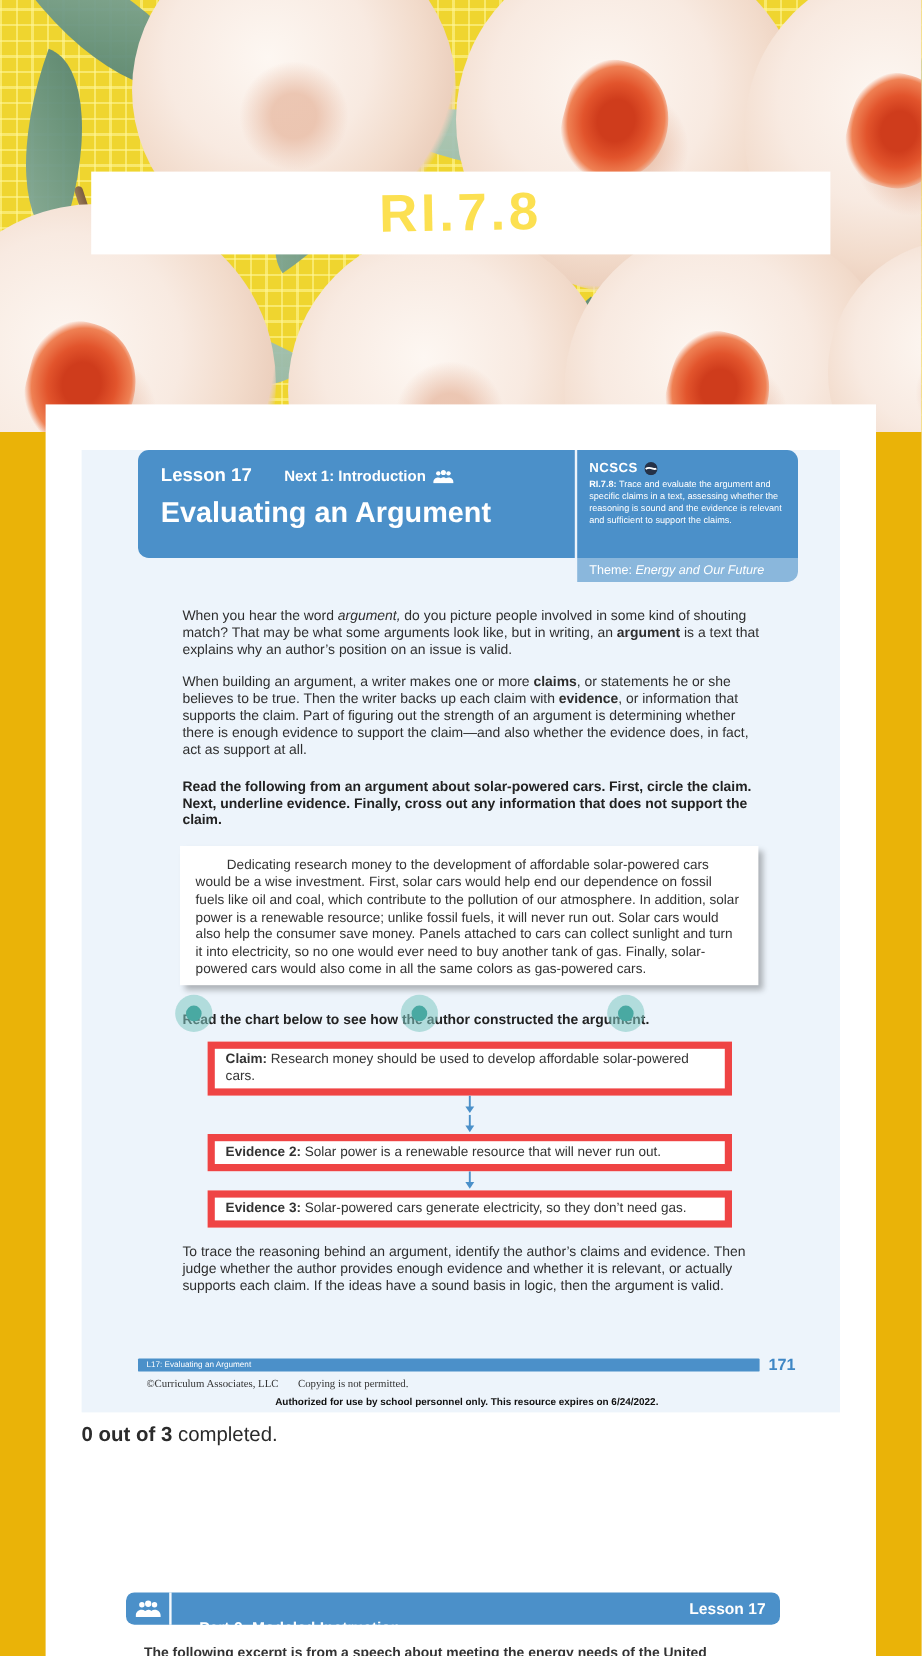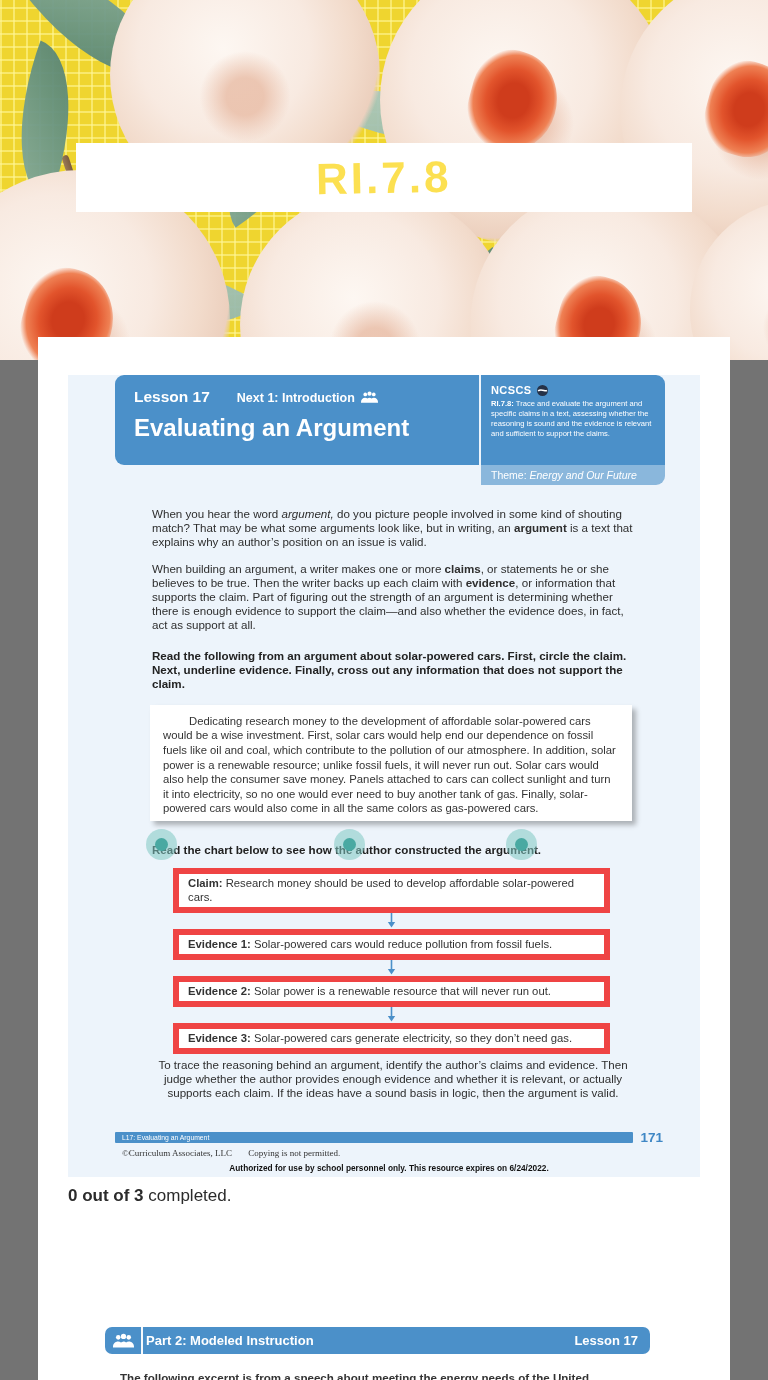--- a/index.html
+++ b/index.html
@@ -1,18 +1,18 @@
 <!DOCTYPE html>
 <html><head>
 <meta charset="utf-8">
 <style>
   * { box-sizing: border-box; }
   html,body { margin:0; padding:0; }
   body { font-family:"Liberation Sans", sans-serif; background:#f5f6f8; }
-  .stage { position:relative; width:768px; height:1380px; overflow:hidden; background:#737373; margin:0 auto; }
+  .stage { position:relative; width:768px; height:1380px; overflow:hidden; background:#eab308; margin:0 auto; }
 
   
   .floral-header{
     position:absolute; top:0; left:0; width:768px; height:360px; overflow:hidden;
     background:
       repeating-linear-gradient(0deg, rgba(255,246,150,.6) 0 2px, transparent 2px 13px),
       repeating-linear-gradient(90deg, rgba(255,246,150,.6) 0 2px, transparent 2px 13px),
       #efd52f;
   }
   .stem{ position:absolute; width:7px; background:linear-gradient(90deg,#9a7a58,#7b5c40); border-radius:4px; }
@@ -88,39 +88,39 @@
 
   .chart-heading-row{ position:relative; margin-top:22px; height:16px; }
   .chart-heading-row .para{ margin:0; position:relative; z-index:1; }
   .hotspot{ position:absolute; width:31px; height:31px; border-radius:50%; background:rgba(127,200,195,.55); top:-14px; z-index:3; cursor:pointer; }
   .hotspot::after{ content:""; position:absolute; left:9px; top:9px; width:13px; height:13px; border-radius:50%; background:#49a9a2; }
   .hotspot.h1{ left:-6px; } .hotspot.h2{ left:182px; } .hotspot.h3{ left:354px; }
 
   .flow-chart{ margin:9px 0 0 21px; width:437px; }
   .flow-box{ border:6px solid #ef4444; background:#fff; padding:2px 9px 3px; font-size:11.3px; line-height:14px; color:#333; }
   .flow-arrow{ height:16px; display:flex; justify-content:center; align-items:center; }
-  .closing{ margin-top:4px;text-align:center; }
+  .closing{ margin-top:14px; }
 
   .page1-footer{ position:absolute; left:47px; right:37px; bottom:4px; }
   .footer-bar-row{ display:flex; align-items:center; }
   .footer-bar{ width:525px; height:11px; background:#4b90c9; color:#fff; font-size:6.8px; line-height:11px; padding-left:7px; border-radius:1px; }
   .page-number{ color:#3f87c5; font-weight:bold; font-size:13.5px; margin-left:7px; }
   .copyright-row{ margin:3px 0 0 7px; font-family:"Liberation Serif", serif; font-size:9px; color:#333; }
   .copyright-row .gap{ margin-left:14px; }
   .authorized{ text-align:center; font-weight:bold; font-size:8.3px; margin-top:5px; color:#111; }
 
   .progress-line{ margin:9px 0 0 30px; font-size:17px; color:#2b2b2b; }
   .progress-line b{ font-weight:800; }
 
   
   .page2{ position:relative; margin:121px 0 0 30px; width:632px; background:#fff; }
   .part2-bar{ margin-left:37px; width:545px; height:27px; background:#4b90c9; border-radius:7px; display:flex; align-items:stretch; color:#fff; }
   .p2-icon{ width:38px; display:flex; align-items:center; justify-content:center; border-right:2px solid rgba(255,255,255,.95); }
   .p2-icon svg{ width:21px; height:15px; }
-  .p2-label{ flex:1; line-height:27px; font-size:13px; font-weight:bold; padding-left:3px; }
+  .p2-label{ flex:1; line-height:27px; font-size:13px; font-weight:bold; padding-left:23px;margin-top:16px; }
   .p2-lesson{ line-height:27px; font-size:13px; font-weight:bold; padding-right:12px; }
   .p2-intro{ margin:17px 0 0 52px; width:480px; font-weight:bold; color:#333; font-size:11.6px; line-height:13.8px; }
 </style>
 </head>
 <body>
 
 <div class="stage">
 
   <div class="floral-header">
     <div class="stem"></div>
@@ -199,21 +199,20 @@
         </div>
 
         <div class="flow-chart">
           <div class="flow-box"><b class="rt-b">Claim:</b><span> Research money should be used to develop affordable solar-powered cars.</span></div>
           <div class="flow-arrow">
               <svg width="9" height="15" viewBox="0 0 9 15">
                 <line x1="4.5" y1="0" x2="4.5" y2="9.5" stroke="#4b90c9" stroke-width="1.6"></line>
                 <path d="M0.8 9 L8.2 9 L4.5 14.6 Z" fill="#4b90c9"></path>
               </svg>
             </div>
-          <div class="flow-box"><b class="rt-b">Evidence 1:</b><span> Solar-powered cars would reduce pollution from fossil fuels.</span></div>
           <div class="flow-arrow">
               <svg width="9" height="15" viewBox="0 0 9 15">
                 <line x1="4.5" y1="0" x2="4.5" y2="9.5" stroke="#4b90c9" stroke-width="1.6"></line>
                 <path d="M0.8 9 L8.2 9 L4.5 14.6 Z" fill="#4b90c9"></path>
               </svg>
             </div>
           <div class="flow-box"><b class="rt-b">Evidence 2:</b><span> Solar power is a renewable resource that will never run out.</span></div>
           <div class="flow-arrow">
               <svg width="9" height="15" viewBox="0 0 9 15">
                 <line x1="4.5" y1="0" x2="4.5" y2="9.5" stroke="#4b90c9" stroke-width="1.6"></line>

